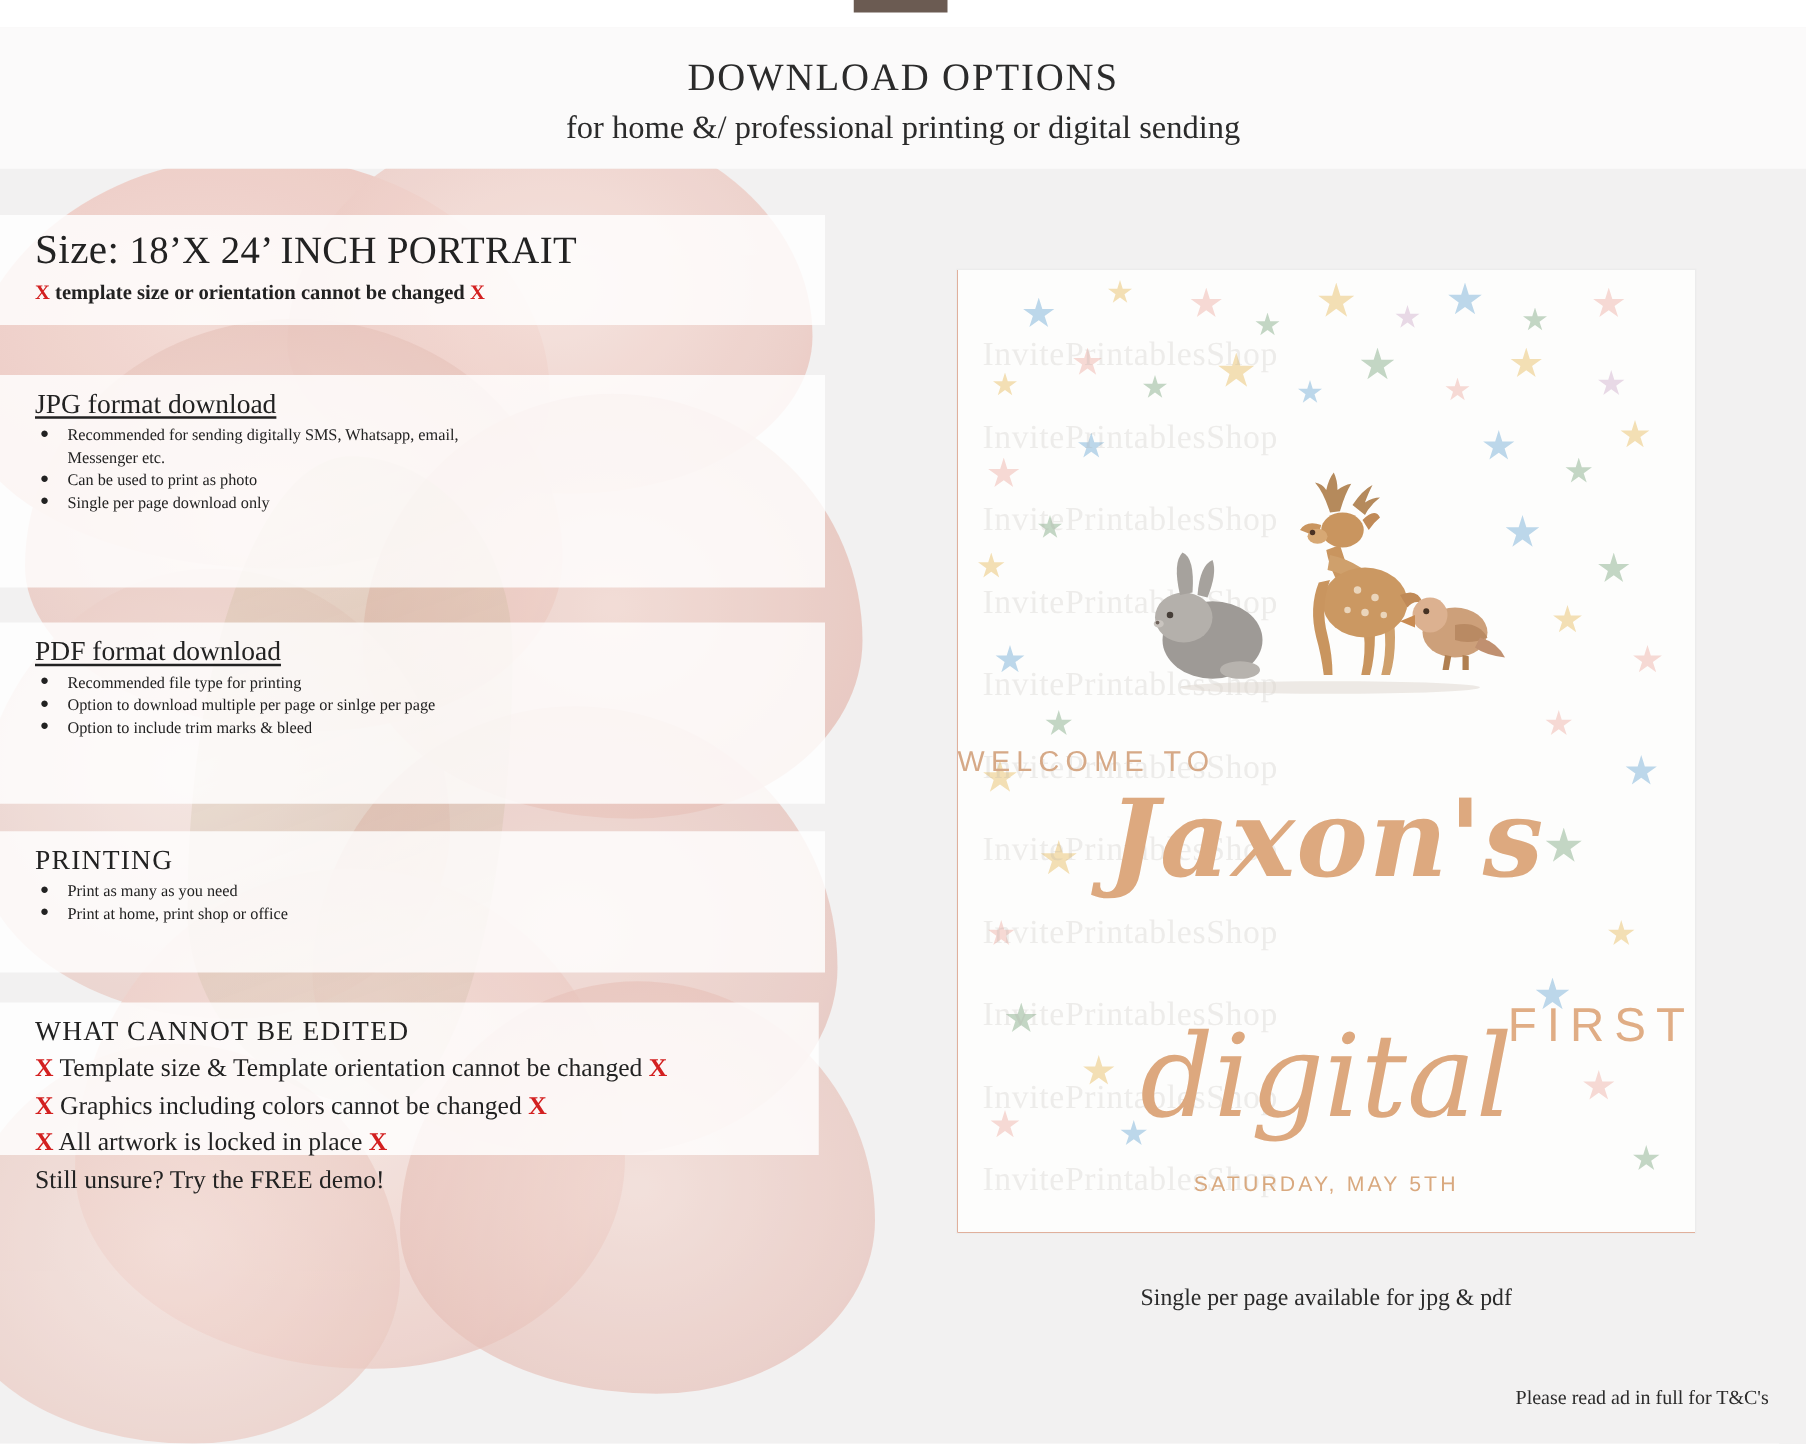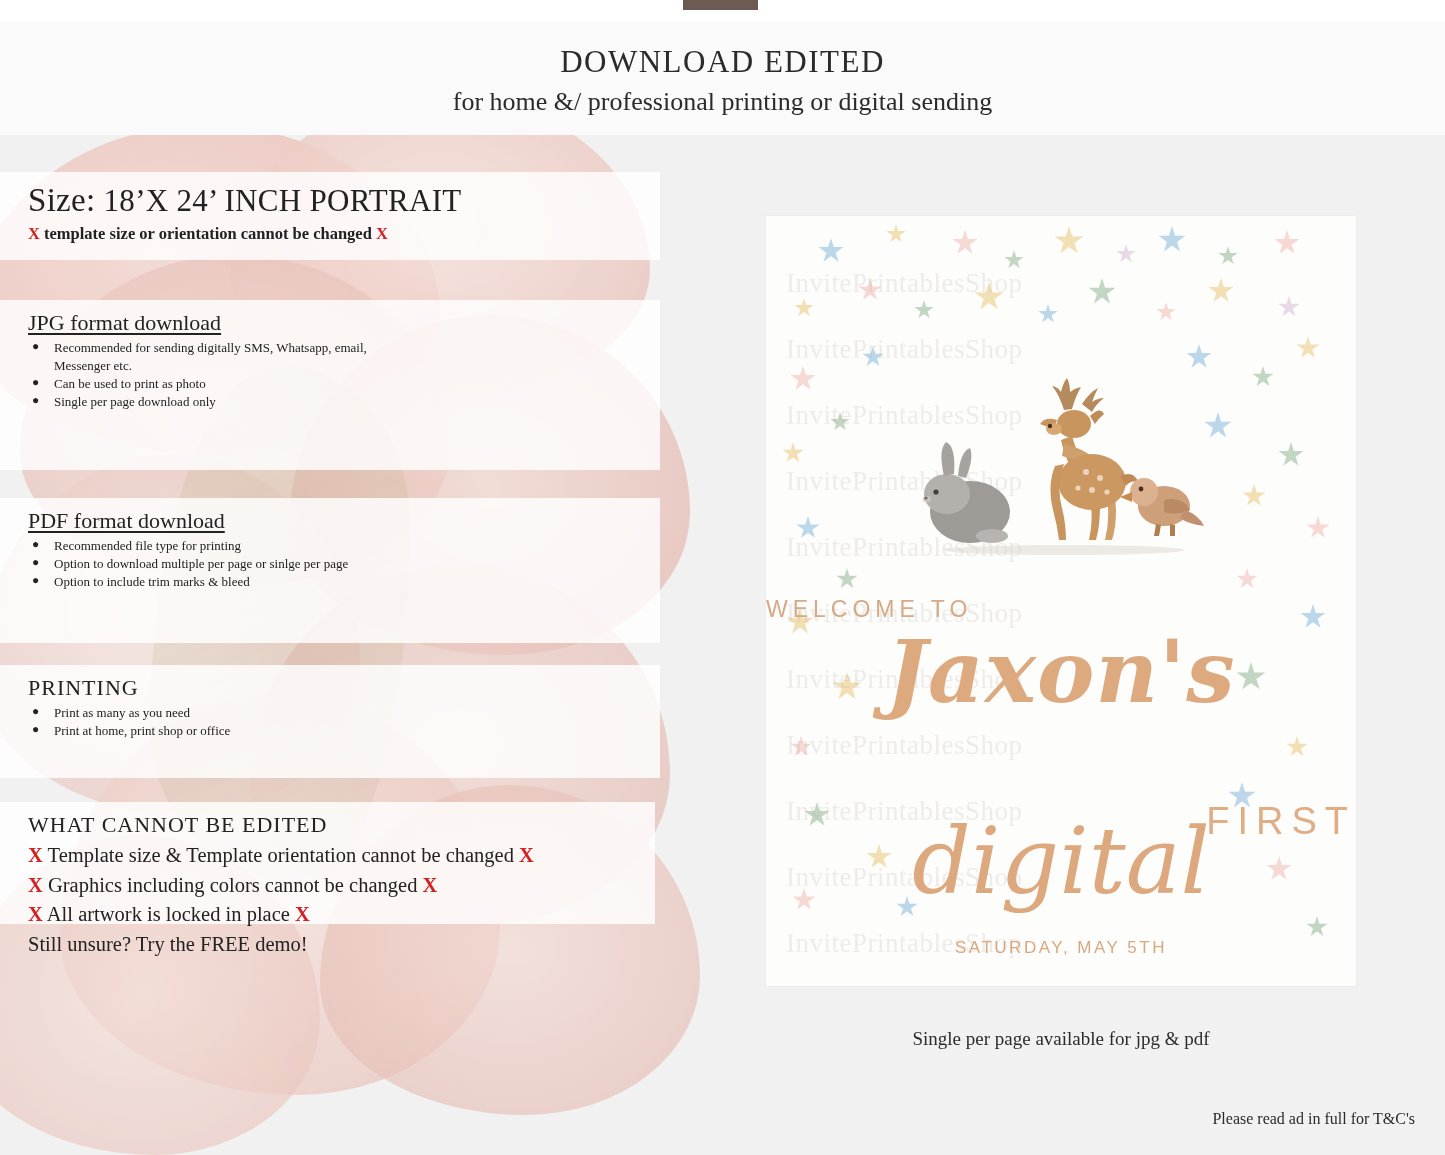--- a/index.html
+++ b/index.html
@@ -231,21 +231,21 @@
 </head>
 <body>
 
 <div class="page">
 
   <div class="top-strip">
     <div class="top-notch"></div>
   </div>
 
   <div class="header">
-    <div class="header-title">DOWNLOAD EDITED</div>
+    <div class="header-title">DOWNLOAD OPTIONS</div>
     <div class="header-sub">for home &amp;/ professional printing or digital sending</div>
   </div>
 
   <div class="floral">
     <div class="petal" style="left:-30px;top:-10px;width:470px;height:330px;background:radial-gradient(ellipse at 40% 40%, #f3d9d2 0%, #edc9c2 55%, #e4bdb6 100%);opacity:.9;"></div>
     <div class="petal" style="left:230px;top:-40px;width:420px;height:300px;background:radial-gradient(ellipse at 50% 45%, #f7e2dc 0%, #eccbc4 70%, #e2b9b2 100%);opacity:.85;"></div>
     <div class="petal" style="left:20px;top:120px;width:430px;height:330px;background:radial-gradient(ellipse at 45% 50%, #f4ddd6 0%, #e9c7bf 70%, #dcb0a8 100%);opacity:.8;"></div>
     <div class="petal" style="left:290px;top:180px;width:400px;height:340px;background:radial-gradient(ellipse at 50% 50%, #f2d6ce 0%, #e5bdb4 75%, #d9aba3 100%);opacity:.75;"></div>
     <div class="petal" style="left:-20px;top:320px;width:380px;height:360px;background:radial-gradient(ellipse at 45% 45%, #f6e3dd 0%, #e9cbc4 70%, #dbb2aa 100%);opacity:.72;"></div>
     <div class="petal" style="left:250px;top:430px;width:420px;height:360px;background:radial-gradient(ellipse at 50% 50%, #f1d5cd 0%, #e6c0b8 70%, #d8aaa2 100%);opacity:.7;"></div>

